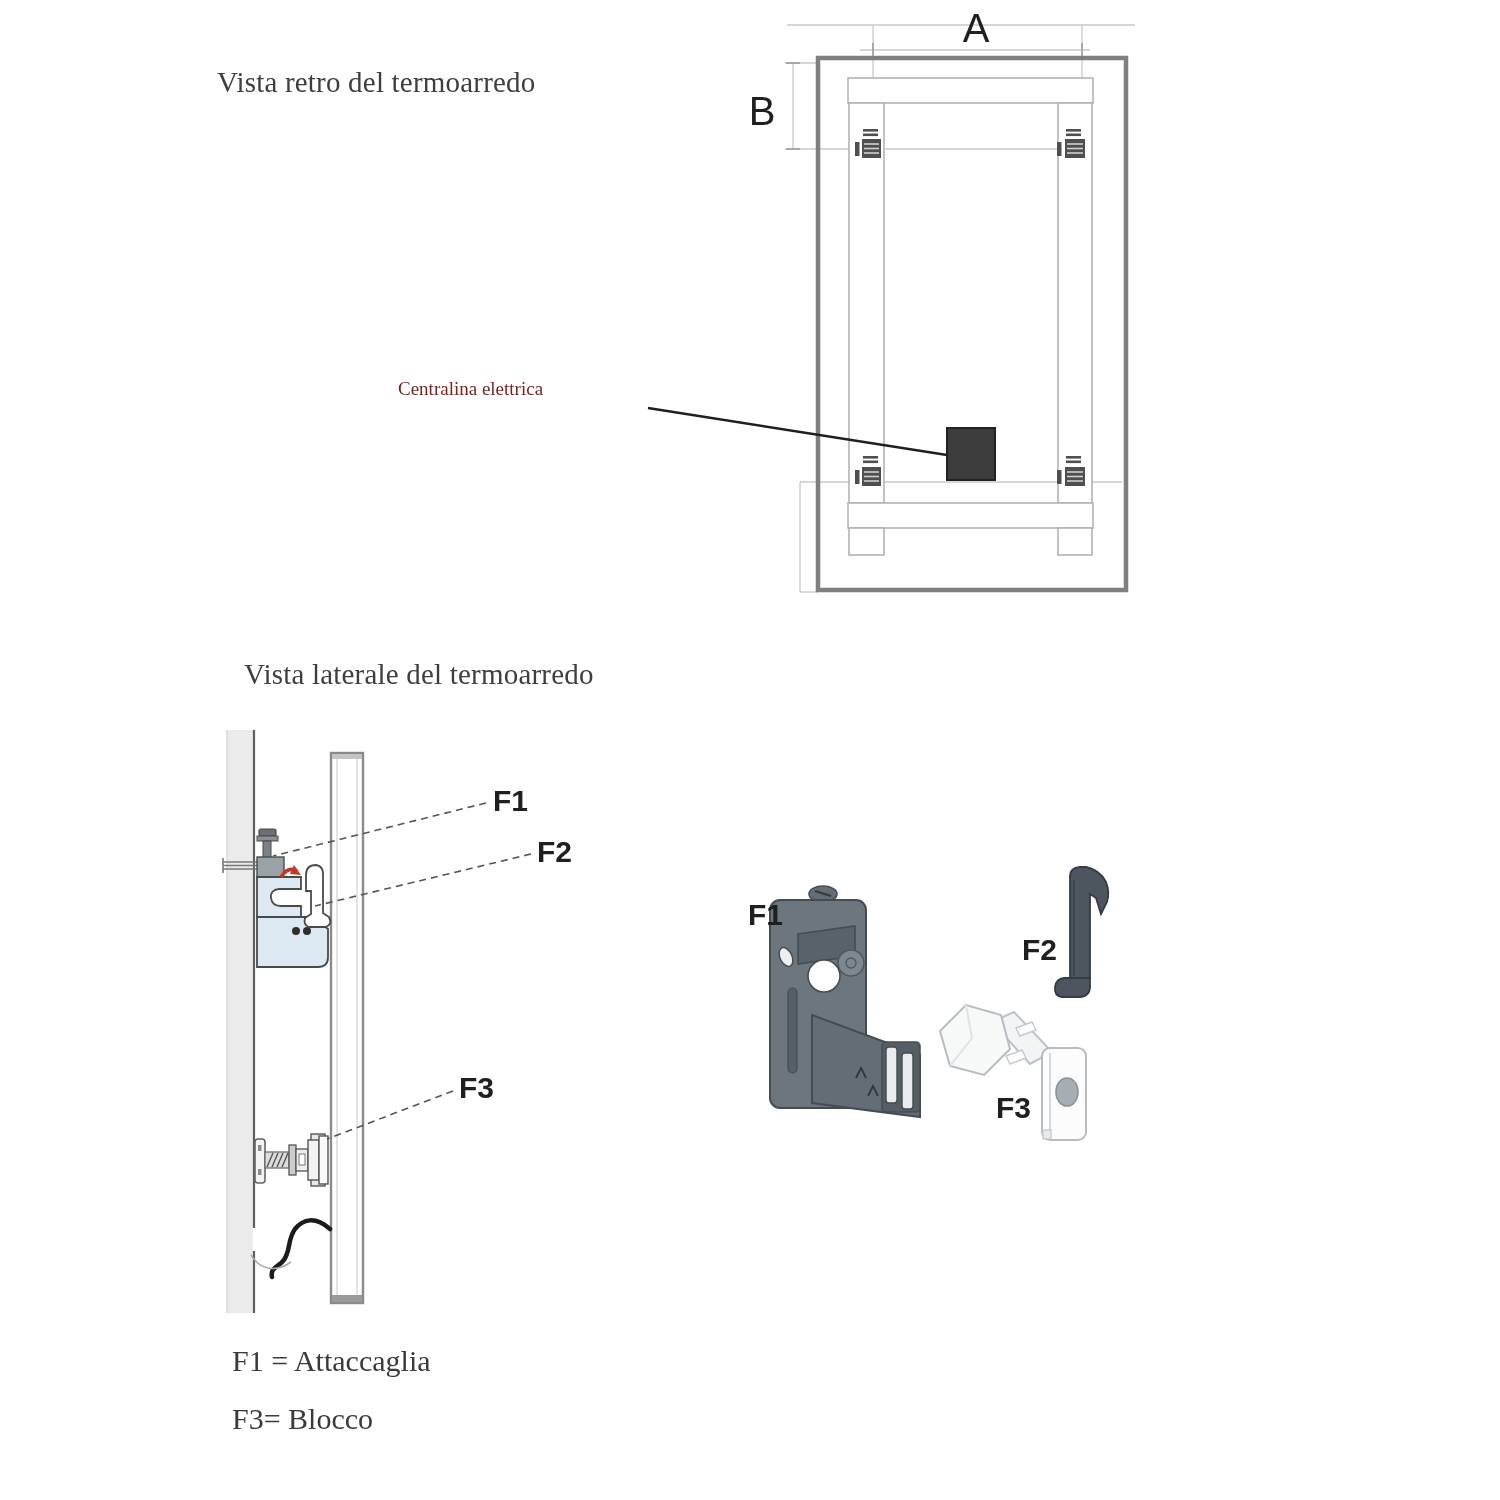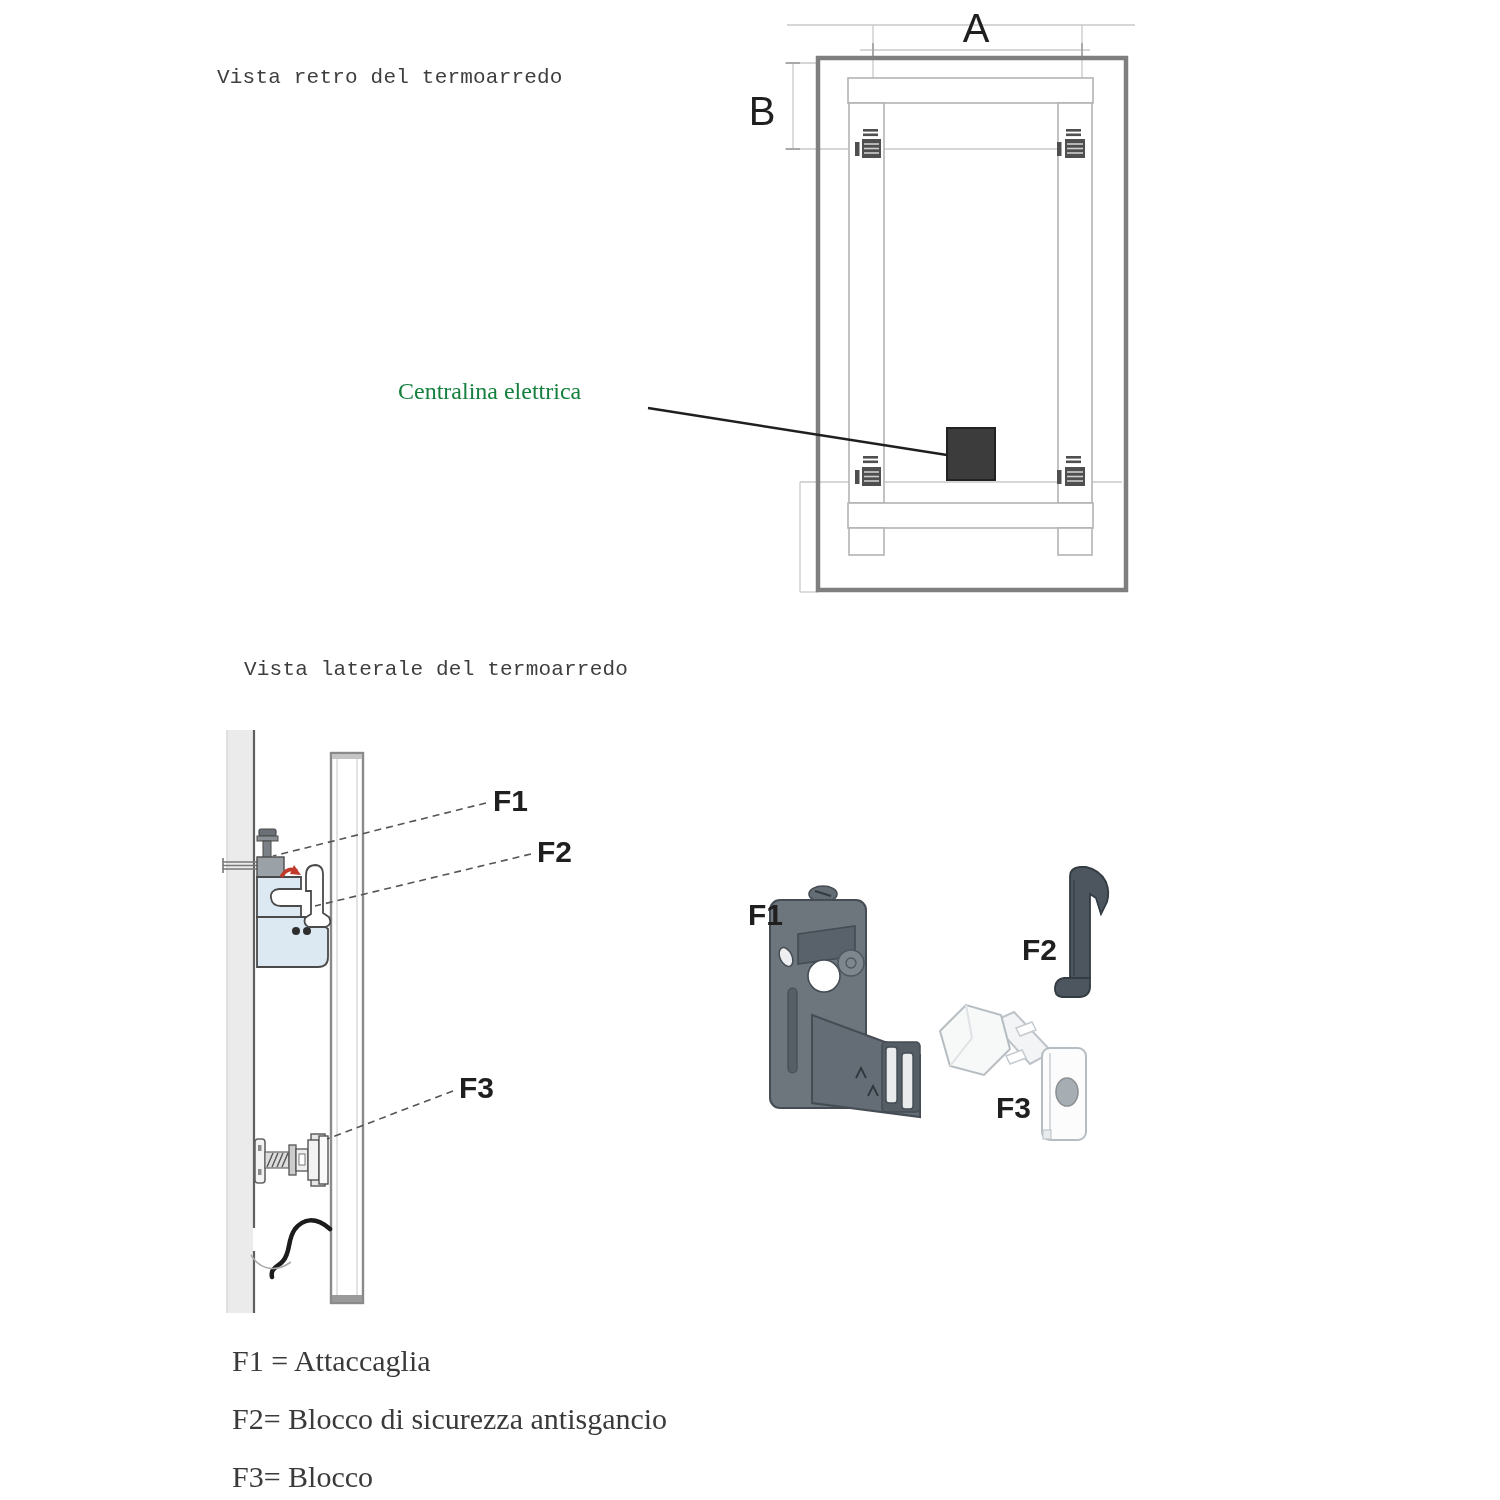--- a/index.html
+++ b/index.html
@@ -2,26 +2,26 @@
 <html><head>
 <meta charset="utf-8">
 <style>
   html,body{margin:0;padding:0;background:#fff;}
   #page{
     position:relative;width:1500px;height:1500px;background:#ffffff;
     font-family:"Liberation Serif", serif;color:#3f3f3f;overflow:hidden;
   }
   .abs{position:absolute;}
   .heading{
-    font-family:Liberation Mono, monospace;
-    font-size:21px;color:#3e3e3e;letter-spacing:0.2px;white-space:nowrap;
+    font-family:Liberation Serif, serif;
+    font-size:29px;color:#3e3e3e;letter-spacing:0.2px;white-space:nowrap;
   }
   .callout{
     font-family:"Liberation Serif", serif;
-    font-size:24px;color:#15803d;white-space:nowrap;
+    font-size:19px;color:#7f1d1d;white-space:nowrap;
   }
   .legend-line{
     font-family:"Liberation Serif", serif;
     font-size:30px;color:#3a3a3a;white-space:nowrap;
   }
   .legend-line + .legend-line{margin-top:24px;}
   svg text.dimlabel{
     font-family:"Liberation Sans", sans-serif;
     font-size:40px;fill:#1f1f1f;font-weight:500;
   }
@@ -254,17 +254,16 @@
       <rect x="323" y="280" width="8" height="9" fill="#e8ebec" stroke="#c0c6ca" stroke-width="1.2"></rect>
     </g>
 
     <text class="flabel" x="28" y="75">F1</text>
     <text class="flabel" x="302" y="110">F2</text>
     <text class="flabel" x="276" y="268">F3</text>
   </svg>
 
   <div class="abs" style="left:216px;top:1344px;margin-left:16px;">
     <div class="legend-line">F1 = Attaccaglia</div>
-    <div class="legend-line">F2= Blocco di sicurezza antisgancio</div>
     <div class="legend-line">F3= Blocco</div>
   </div>
 
 </div>
 
 </body></html>

